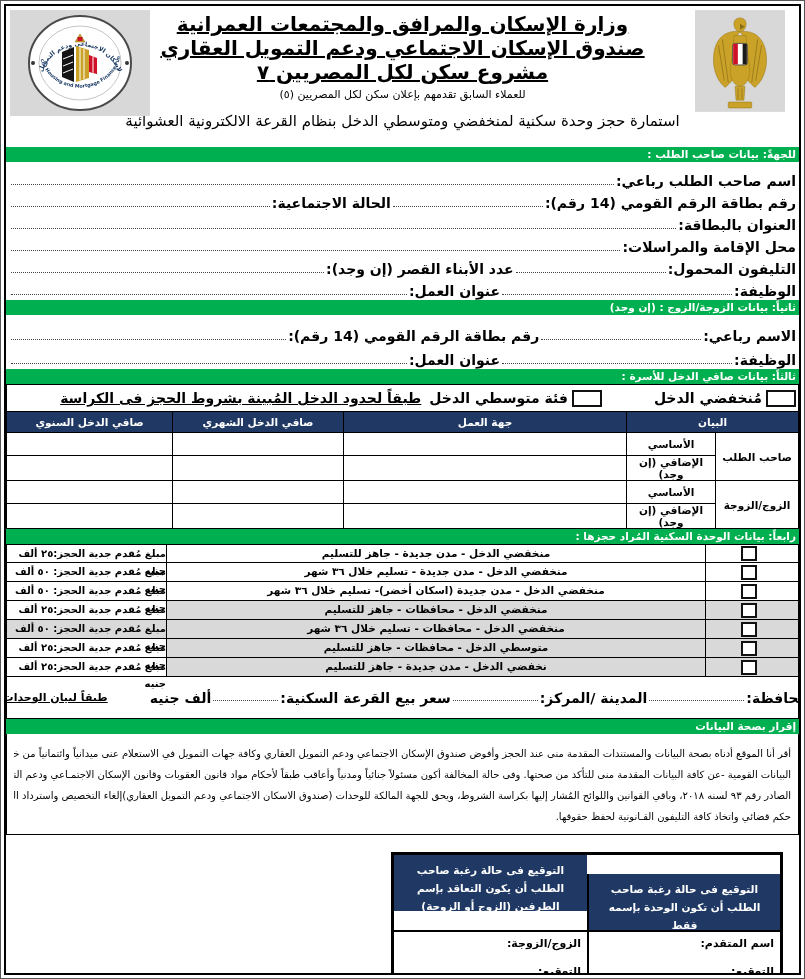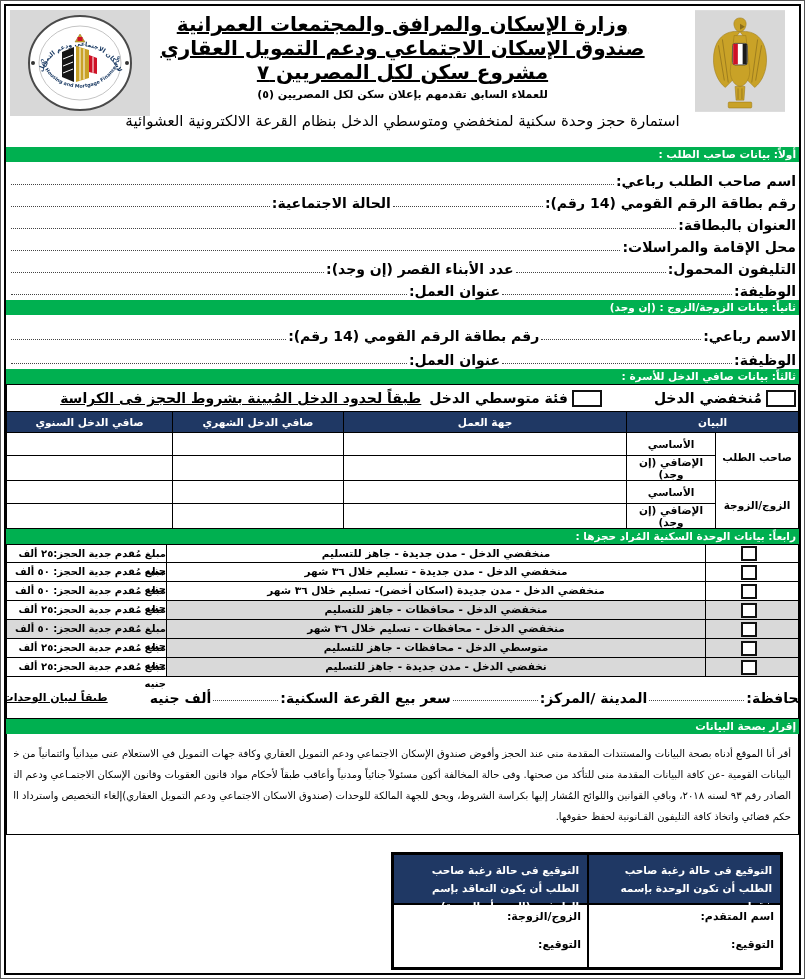--- a/index.html
+++ b/index.html
@@ -12,21 +12,21 @@
     padding: 3px;
   }
   .page { width: 797px; height: 971px; border: 2px solid #000; background: #fff; position: relative; overflow: hidden; }
 
   
   .header { position: relative; height: 141px; text-align: center; padding-top: 6px; }
   .logo-box { position: absolute; top: 4px; }
   .seal-box { left: 4px; }
   .eagle-box { right: 14px; }
   .ht { font-size: 20px; font-weight: bold; line-height: 24px; text-decoration: underline; }
-  .hs { font-size: 11px; font-weight: bold; line-height: 21px; }
+  .hs { font-size: 11px; font-weight: normal; line-height: 21px; }
   .ftitle { font-size: 15px; font-weight: normal; margin-top: 7px; }
 
   
   .gbar { height: 15px; background: #00B050; color: #fff; font-size: 10.5px; font-weight: bold; line-height: 15px; padding-right: 3px; }
 
   
   .fields { padding: 4px 3px 2px 3px; }
   .frow { display: flex; align-items: flex-end; height: 22px; }
   .s2 .frow { height: 24px; }
   .lbl { font-size: 14px; font-weight: bold; white-space: nowrap; line-height: 14px; }
@@ -64,22 +64,22 @@
   .gov-spacer { flex: 1 1 auto; }
 
   
   .decl { border: 1px solid #000; border-top: none; padding: 9px 7px 7px 7px; }
   .dline { font-size: 10px; line-height: 21px; text-align: justify; text-align-last: justify; white-space: nowrap; overflow: hidden; }
   .dline.last { text-align: right; text-align-last: right; }
 
   
   .sig { width: 392px; margin: 17px 16px 0 auto; border: 3px solid #000; }
   .sig-head { display: flex; border-bottom: 2px solid #000; }
-  .sig-h { flex: 1 1 50%; background: #1F3864; color: #fff; font-size: 10.5px; font-weight: bold; padding: 6px 8px; height: 48px; line-height: 18px; }
-  .sig-h.rt { border-left: 2px solid #000; }
+  .sig-h { flex: 1 1 50%; background: #1F3864; color: #fff; font-size: 10.5px; font-weight: bold; text-align: center; padding: 6px 8px; height: 56px; line-height: 18px; }
+  .sig-h.rt { border-left: 2px solid #000; margin-top: 19px; }
   .sig-body { display: flex; height: 62px; }
   .sig-c { flex: 1 1 50%; padding: 5px 6px; font-size: 11px; font-weight: bold; }
   .sig-c.rt { border-left: 2px solid #000; }
   .sig-c .sign { margin-top: 15px; }
 </style>
 </head>
 <body>
 
 <div class="page">
 
@@ -145,21 +145,21 @@
       </svg>
     </div>
 
     <div class="ht">وزارة الإسكان والمرافق والمجتمعات العمرانية</div>
     <div class="ht">صندوق الإسكان الاجتماعي ودعم التمويل العقاري</div>
     <div class="ht">مشروع سكن لكل المصريين ٧</div>
     <div class="hs">للعملاء السابق تقدمهم بإعلان سكن لكل المصريين (٥)</div>
     <div class="ftitle">استمارة حجز وحدة سكنية  لمنخفضي ومتوسطي الدخل بنظام القرعة الالكترونية العشوائية</div>
   </div>
 
-  <div class="gbar">أولاً: بيانات صاحب الطلب :</div>
+  <div class="gbar">للجهةً: بيانات صاحب الطلب :</div>
   <div class="fields s1">
     <div class="frow">
       <span class="lbl">اسم صاحب الطلب رباعي:</span>
       <span class="dots"></span>
     </div>
     <div class="frow">
       <span class="lbl">رقم بطاقة الرقم القومي (14 رقم):</span>
       <span class="dots d150"></span>
       <span class="lbl">الحالة الاجتماعية:</span>
       <span class="dots"></span>

